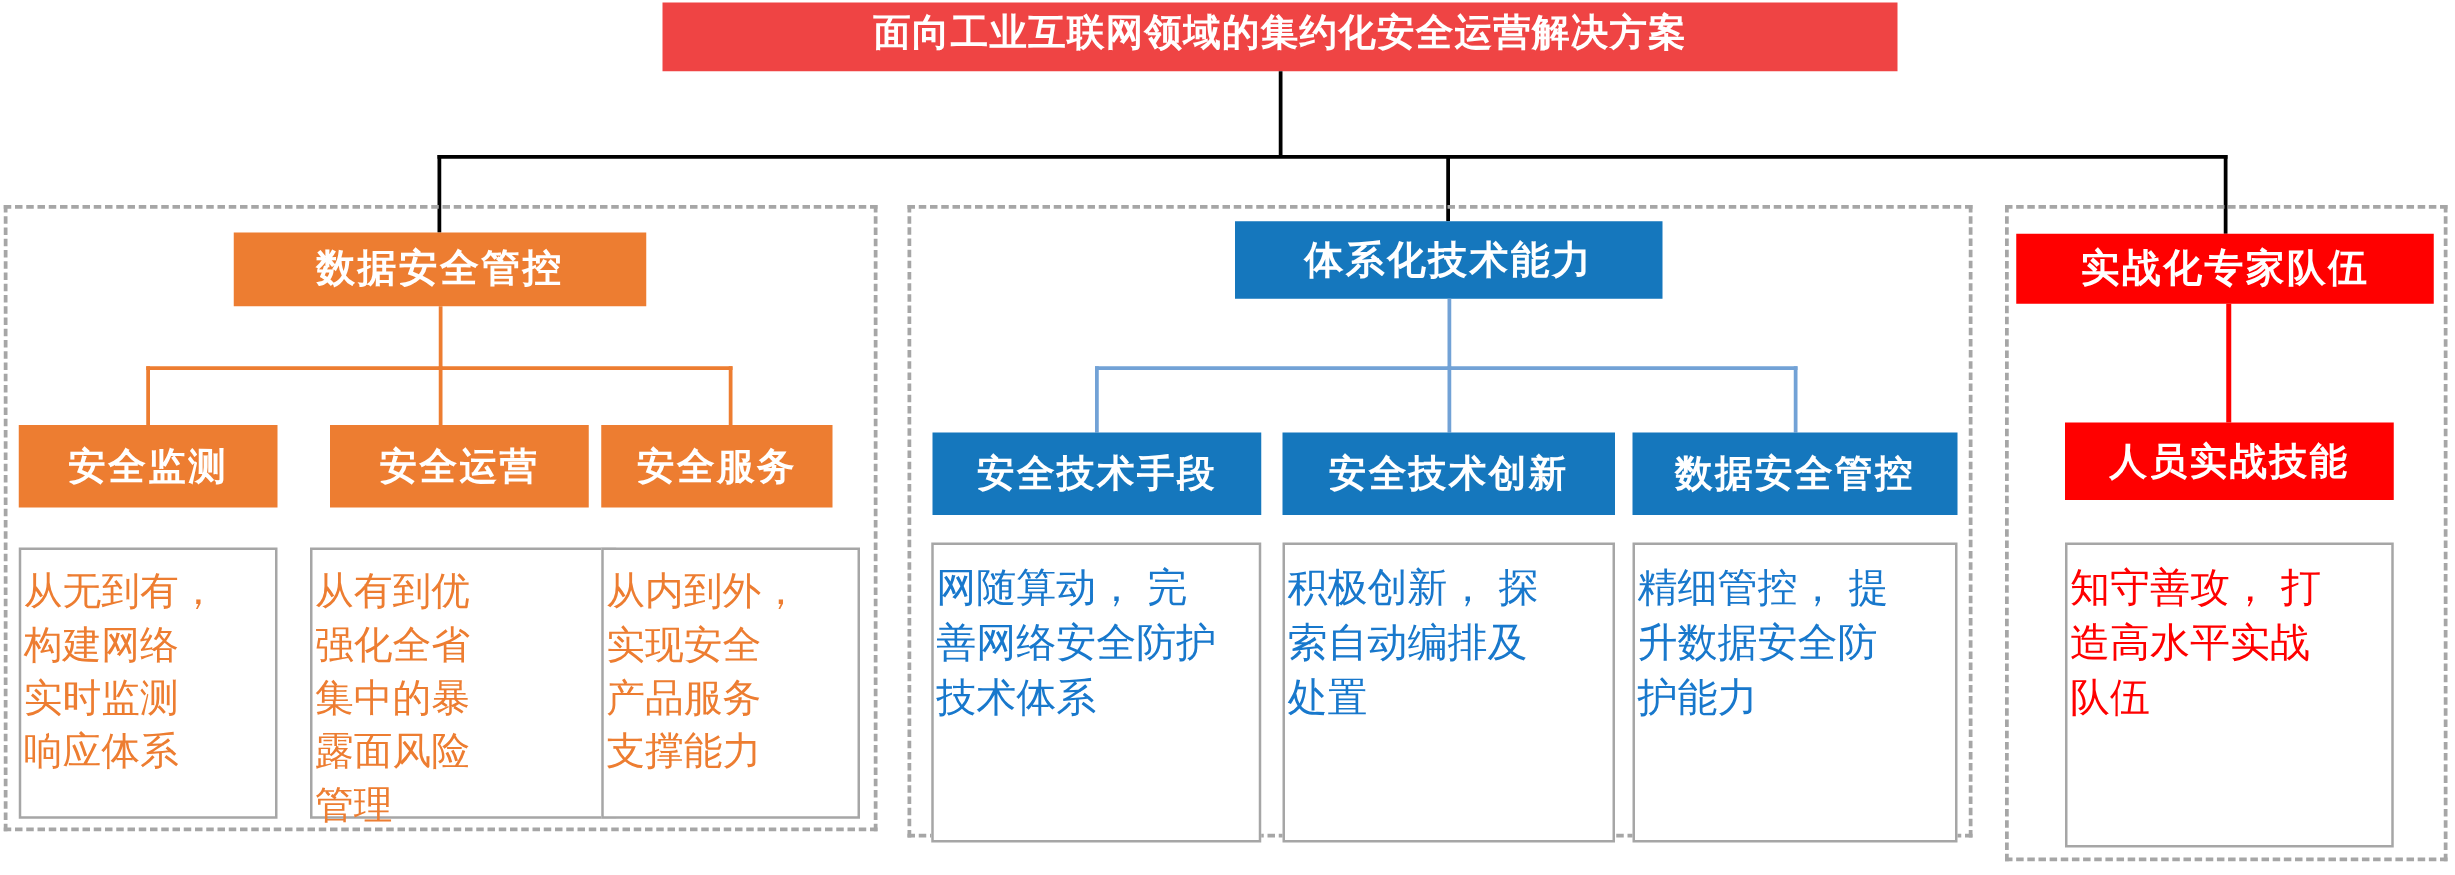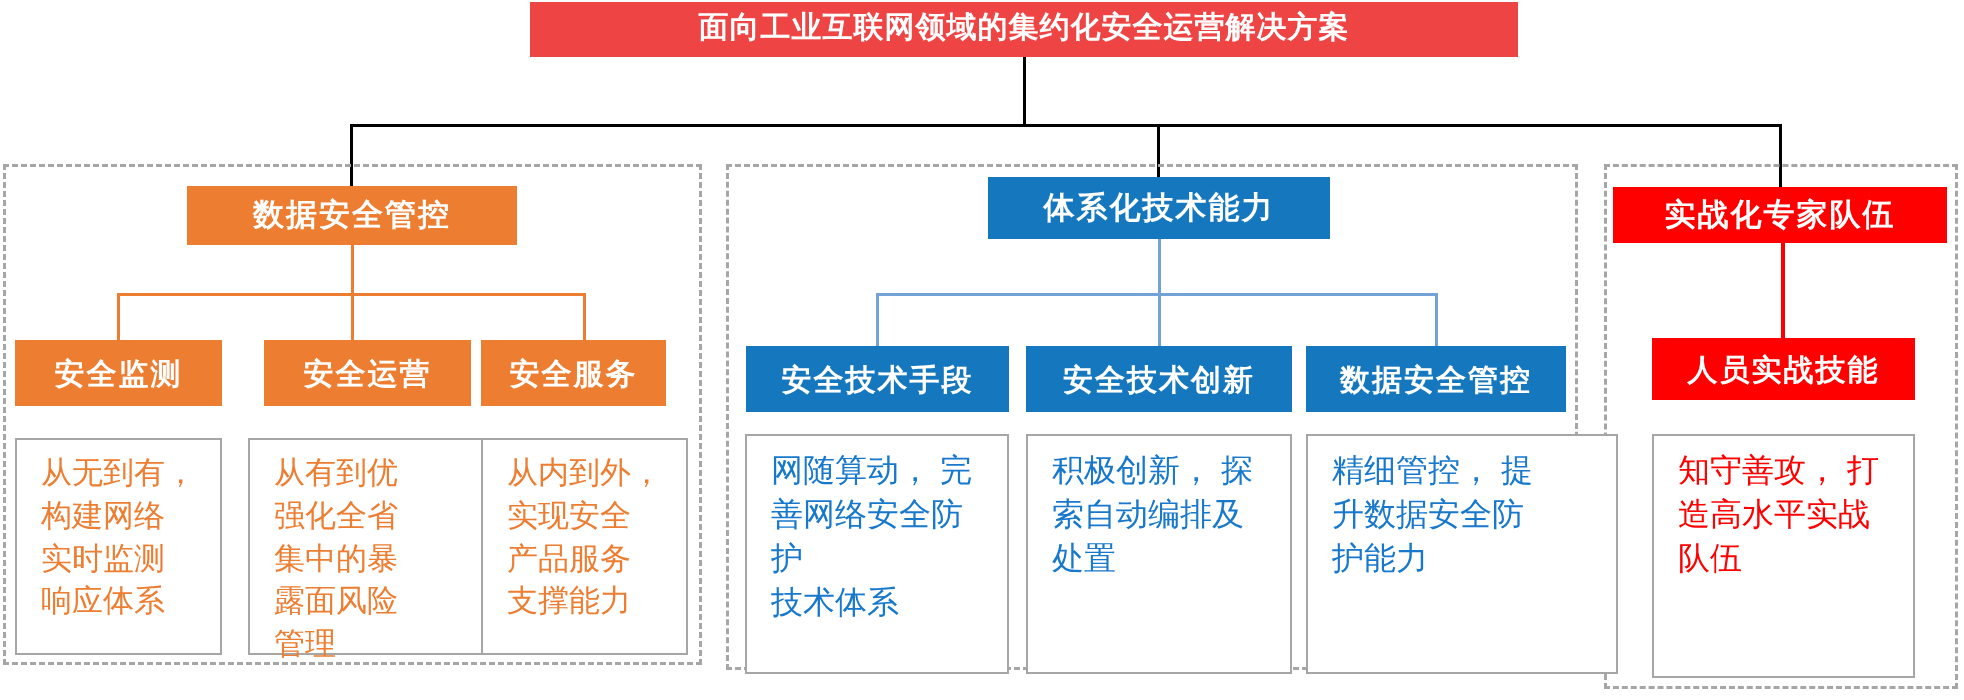--- a/index.html
+++ b/index.html
@@ -33,21 +33,21 @@
   
   .group {
     border: 3px dashed #A6A6A6;
     background: transparent;
   }
 
   
   .desc-box {
     border: 2px solid #A6A6A6;
     background: #ffffff;
-    padding: 12px 24px;
+    padding: 12px 2px;
   }
   .desc-text {
     white-space: pre-line;
     line-height: 1.38;
     font-weight: normal;
   }
   .desc-orange { color: #ED7D31; font-size: 31px; }
   .desc-blue   { color: #1878CC; font-size: 32px; }
   .desc-red    { color: #FF0000; font-size: 32px; }
 
@@ -139,21 +139,21 @@
   <div class="abs desc-box" style="left:1026px; top:434px; width:266px; height:240px;">
     <div class="desc-text desc-blue">积极创新， 探
 索自动编排及
 处置</div>
   </div>
   <div class="abs desc-box" style="left:745px; top:434px; width:264px; height:240px;">
     <div class="desc-text desc-blue">网随算动， 完
 善网络安全防护
 技术体系</div>
   </div>
-  <div class="abs desc-box" style="left:1306px; top:434px; width:312px; height:240px;">
+  <div class="abs desc-box" style="left:1306px; top:434px; width:260px; height:240px;">
     <div class="desc-text desc-blue">精细管控， 提
 升数据安全防
 护能力</div>
   </div>
 
   <div class="abs fillbox red-box header-box" style="left:1613px; top:187px; width:334px; height:56px;">
     <span>实战化专家队伍</span>
   </div>
 
   <div class="abs line-red" style="left:1781px; top:243px; width:4px; height:95px;"></div>

